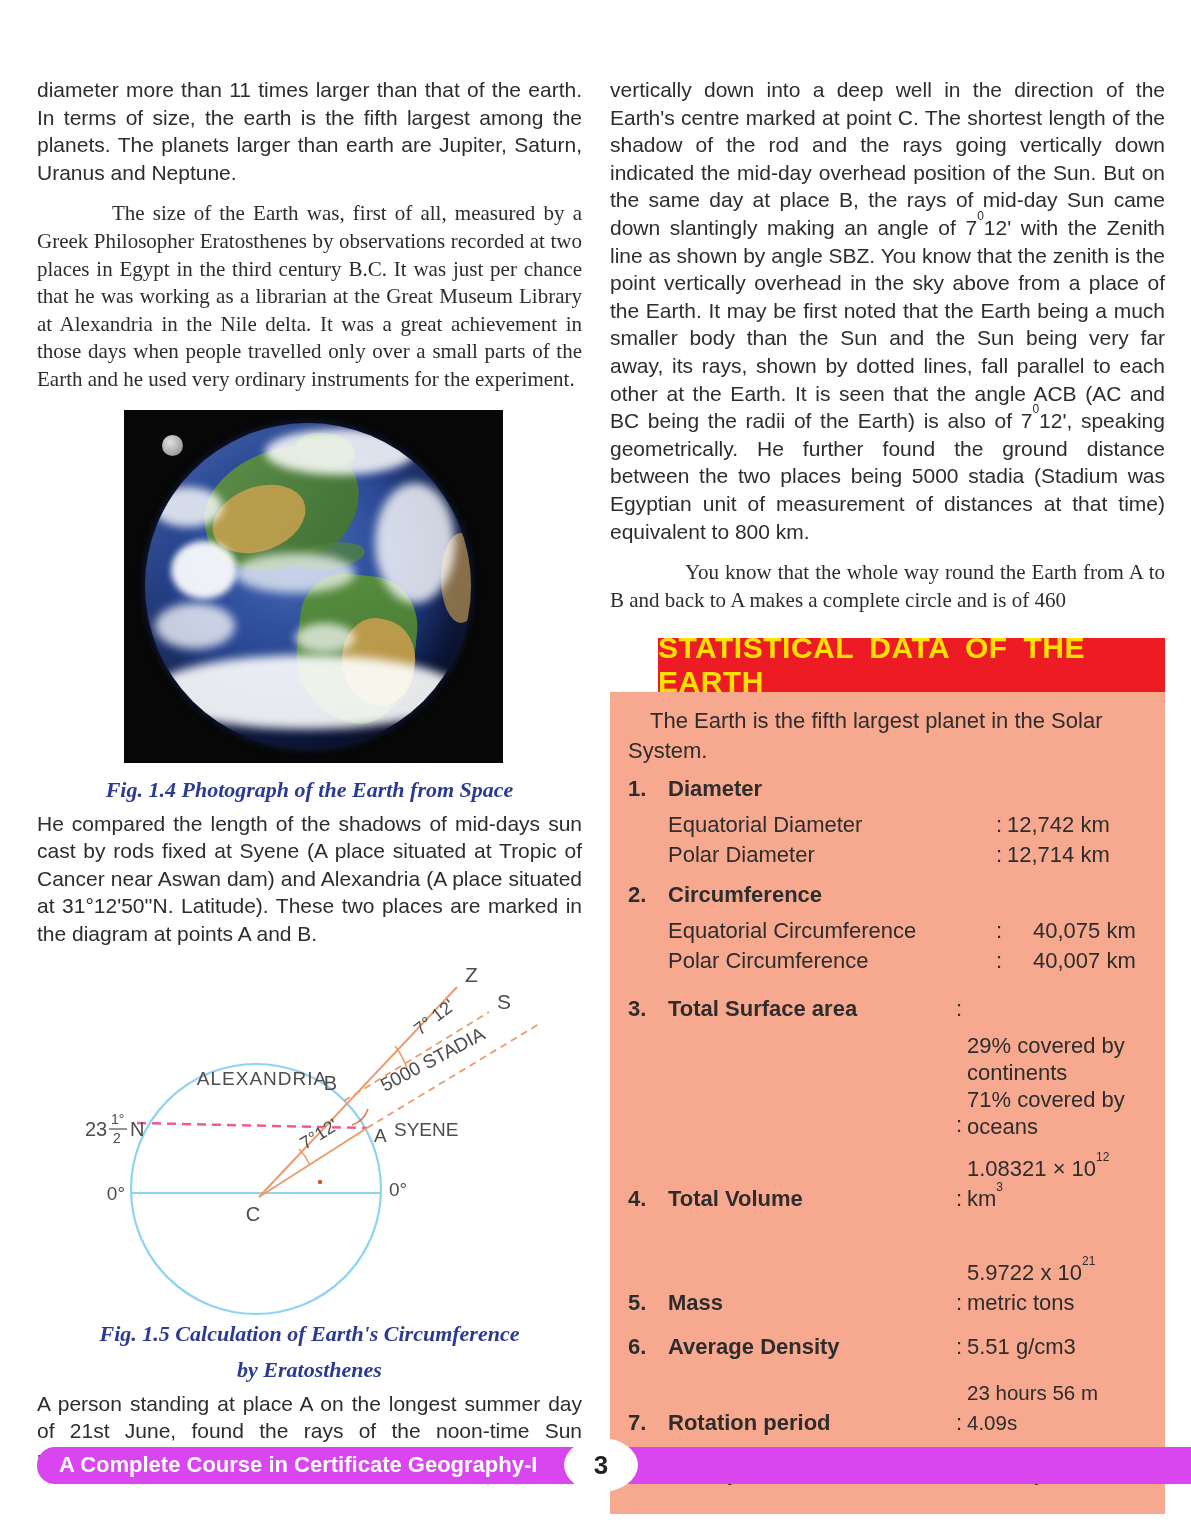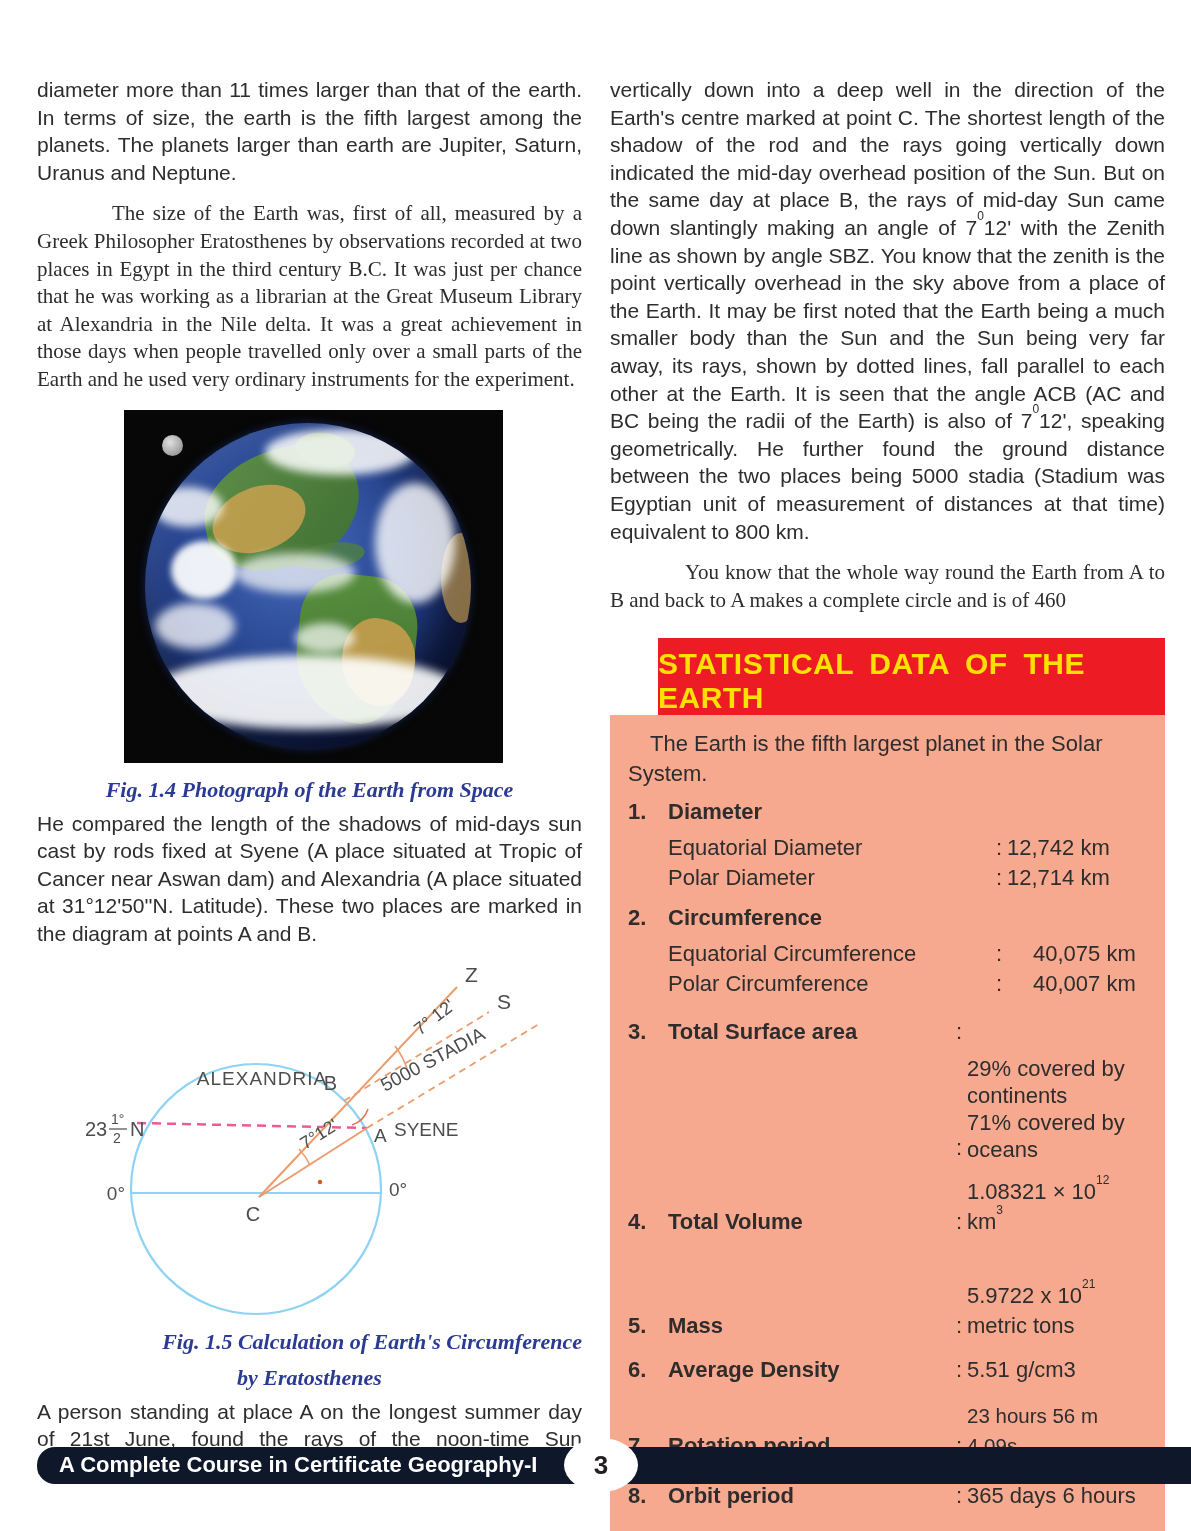--- a/index.html
+++ b/index.html
@@ -44,38 +44,38 @@
 
   .fig-caption{font-family:"Liberation Serif","DejaVu Serif",serif;font-weight:bold;font-style:italic;
                color:#2b3a92;font-size:22px;text-align:center;margin-top:14px;line-height:25px;}
   .fig-caption.second{margin-top:11px;}
 
   .diagram{display:block;margin-top:4px;}
   .diagram text{font-family:"Liberation Sans","DejaVu Sans",sans-serif;fill:#4d4d4d;}
 
   
   .stats-box{width:555px;margin-top:24px;}
-  .stats-header{height:77px;background:#ed1c24;display:flex;align-items:flex-end;justify-content:center;margin-left:48px;}
+  .stats-header{height:54px;background:#ed1c24;display:flex;align-items:center;justify-content:center;margin-left:48px;}
   .stats-title{color:#ffe100;font-size:30px;font-weight:bold;letter-spacing:.5px;word-spacing:7px;}
   .stats-body{background:#f6a98e;padding:14px 18px 26px 18px;font-size:22px;line-height:30px;color:#2e2c2d;}
   .stats-intro{text-indent:22px;margin-bottom:8px;}
   .srow{display:flex;align-items:flex-end;}
   .srow .lab{width:323px;flex:none;}
   .srow .colon{width:16px;flex:none;text-align:center;}
   .srow .val{flex:1;}
   .snum{display:inline-block;width:40px;font-weight:bold;}
   .sbold{font-weight:bold;}
   .sub .lab{padding-left:40px;}
   .vindent{padding-left:26px;}
   .v-small{font-size:20.5px;}
   .mt6{margin-top:6px;}.mt8{margin-top:8px;}.mt10{margin-top:10px;}
   .mt14{margin-top:14px;}.mt16{margin-top:16px;}.mt18{margin-top:18px;}.mt20{margin-top:20px;}.mt44{margin-top:44px;}
 
   
-  .footer-bar{position:absolute;left:37px;top:1447px;width:1154px;height:37px;background:#0f172a;
+  .footer-bar{position:absolute;left:37px;top:1447px;width:1154px;height:37px;background:#d946ef;
               border-radius:18px 0 0 18px;}
   .footer-title{position:absolute;left:22px;top:5px;color:#ffffff;font-size:22px;font-weight:bold;}
   .page-badge{position:absolute;left:527px;top:-9px;width:74px;height:54px;background:#ffffff;border-radius:50%;
               display:flex;align-items:center;justify-content:center;}
   .page-num{color:#231f20;font-size:26px;font-weight:bold;}
 </style>
 </head>
 <body>
 
 <div class="page">
@@ -140,21 +140,21 @@
       <text x="48" y="184" font-size="20">23</text>
       <text x="74" y="172" font-size="14">1°</text>
       <line x1="72" y1="177" x2="90" y2="177" stroke="#4d4d4d" stroke-width="1.2"></line>
       <text x="76" y="191" font-size="14">2</text>
       <text x="93" y="184" font-size="20">N</text>
       <text x="88" y="248" font-size="19" text-anchor="end">0°</text>
       <text x="352" y="244" font-size="19">0°</text>
       <text x="216" y="269" font-size="20" text-anchor="middle">C</text>
     </svg>
 
-    <div class="fig-caption" style="margin-top:12px;text-align:right;">Fig. 1.5 Calculation of Earth's Circumference</div>
+    <div class="fig-caption" style="margin-top:4px;">Fig. 1.5 Calculation of Earth's Circumference</div>
     <div class="fig-caption second">by Eratosthenes</div>
 
     <p class="body" style="margin-top:8px;">A person standing at place A on the longest summer day of 21st June, found the rays of the noon-time Sun reaching</p>
   </div>
 
   <div class="col col-right">
     <p class="body"><span>vertically down into a deep well in the direction of the Earth's centre marked at point C. The shortest length of the shadow of the rod and the rays going vertically down indicated the mid-day overhead position of the Sun. But on the same day at place B, the rays of mid-day Sun came down slantingly making an angle of 7</span><sup class="deg">0</sup><span>12' with the Zenith line as shown by angle SBZ. You know that the zenith is the point vertically overhead in the sky above from a place of the Earth. It may be first noted that the Earth being a much smaller body than the Sun and the Sun being very far away, its rays, shown by dotted lines, fall parallel to each other at the Earth. It is seen that the angle ACB (AC and BC being the radii of the Earth) is also of 7</span><sup class="deg">0</sup><span>12', speaking geometrically. He further found the ground distance between the two places being 5000 stadia (Stadium was Egyptian unit of measurement of distances at that time) equivalent to 800 km.</span></p>
     <p class="body indent1">You know that the whole way round the Earth from A to B and back to A makes a complete circle and is of 460</p>
 
     <div class="stats-box">

